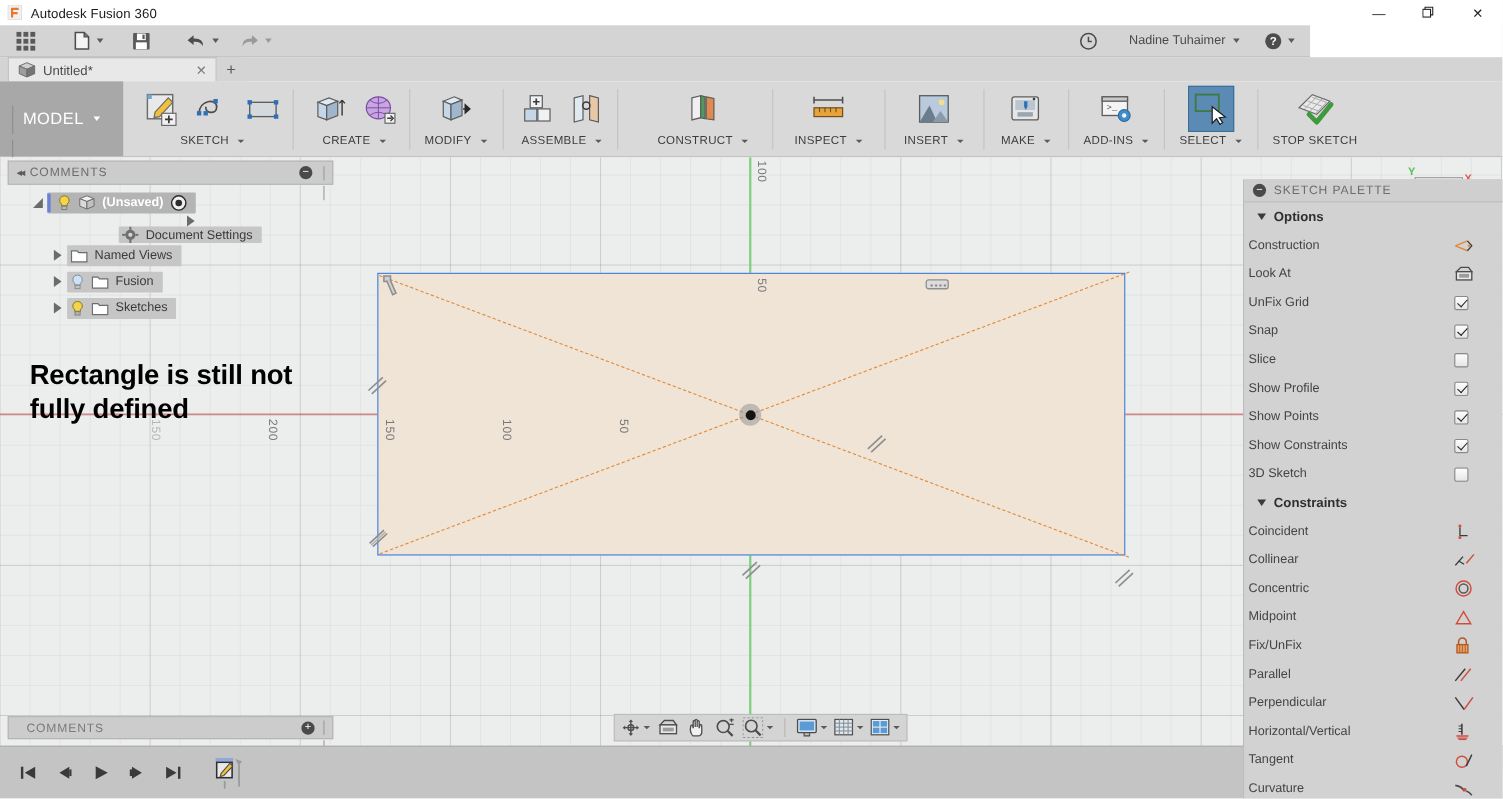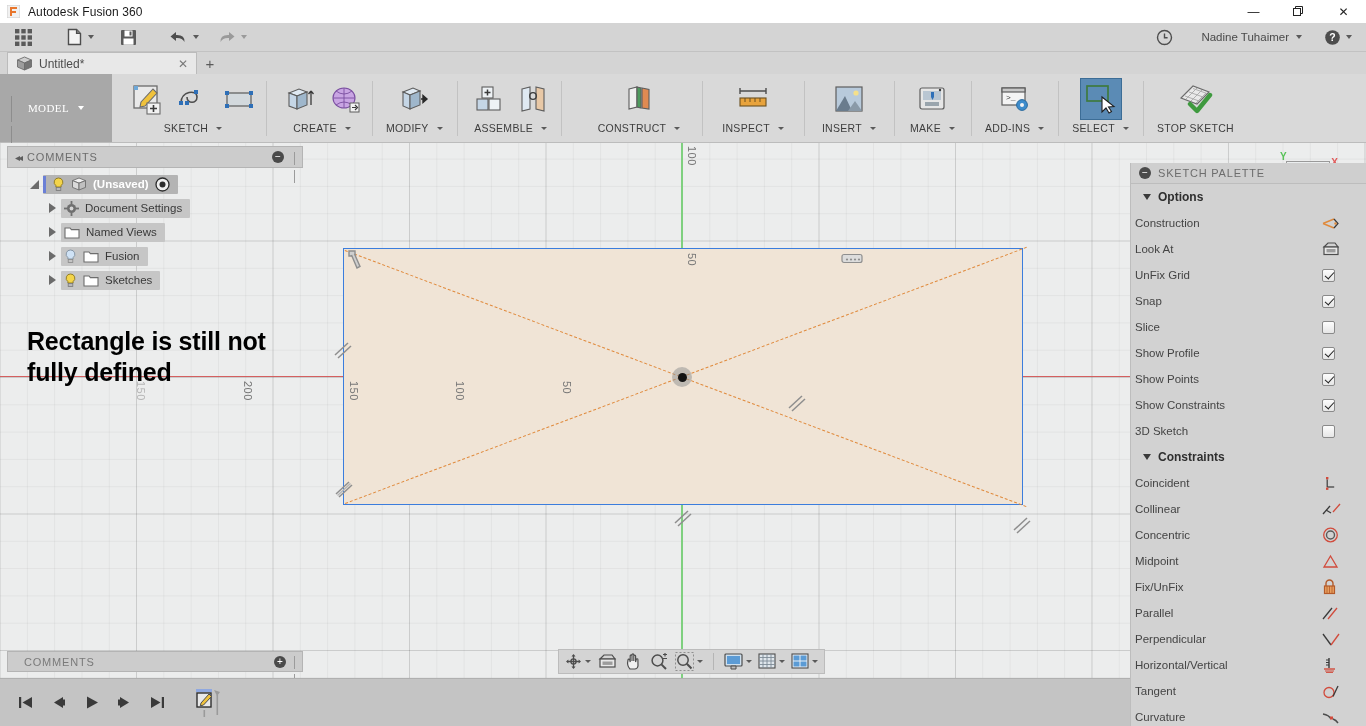--- a/index.html
+++ b/index.html
@@ -25,21 +25,21 @@
     font-size: 12px; color: #1b1b1b; letter-spacing: .1px;
   }
   .win-controls { position: absolute; right: 0; top: 0; height: 23px; display: flex; }
   .win-btn {
     width: 45px; height: 23px; display: flex; align-items: center; justify-content: center;
     color: #222; font-size: 12px; line-height: 1;
   }
 
   
   .qat {
-    position: absolute; top: 23px; left: 0; width: 1366px; height: 29px;
+    position: absolute; top: 23px; left: 0; width: 1191px; height: 29px;
     background: #d4d4d4; border-bottom: 1px solid #c2c2c2;
     display: flex; align-items: center;
   }
   .qat-item { display: flex; align-items: center; height: 29px; padding: 0 6px; cursor: default; }
   .caret { width: 0; height: 0; border-left: 3.5px solid transparent; border-right: 3.5px solid transparent;
            border-top: 4px solid #5a5a5a; margin-left: 5px; }
   .caret.sm { border-left-width: 3px; border-right-width: 3px; border-top-width: 3.5px; }
   .qat-spacer { flex: 1; }
   .user-name { font-size: 11.5px; color: #4a4a4a; padding: 0 2px; }
 
@@ -65,21 +65,21 @@
     position: absolute; top: 74px; left: 0; width: 1366px; height: 69px;
     background: #d9d9d9; border-bottom: 1px solid #bcbcbc;
     display: flex; align-items: stretch;
   }
   .ws-block {
     width: 112px; background: #a8a8a8; display: flex; align-items: center;
     justify-content: center; gap: 4px; position: relative;
   }
   .ws-grip { position: absolute; left: 11px; top: 22px; width: 5px; height: 26px; }
   .ws-grip i { display: inline-block; width: 1px; height: 26px; background: #8d8d8d; margin-right: 3px; }
-  .ws-label { font-size: 11px; color: #ffffff; letter-spacing: .4px; font-family: Liberation Serif, serif; }
+  .ws-label { font-size: 15px; color: #ffffff; letter-spacing: .4px; }
   .ribbon-group {
     display: flex; flex-direction: column; align-items: center;
     justify-content: flex-start; padding: 4px 6px 0 6px; position: relative;
   }
   .ribbon-group + .ribbon-group::before {
     content: ""; position: absolute; left: 0; top: 7px; bottom: 6px; width: 1px; background: #c2c2c2;
   }
   .rg-icons { display: flex; align-items: flex-start; gap: 4px; height: 42px; }
   .rg-btn {
     width: 42px; height: 42px; display: flex; align-items: center; justify-content: center;
@@ -698,21 +698,21 @@
         <span class="tree-label white">(Unsaved)</span>
         <span>
           <svg width="15" height="15" viewBox="0 0 15 15">
               <circle cx="7.5" cy="7.5" r="6.5" fill="#efefef" stroke="#2c2c2c" stroke-width="1.3"></circle>
               <circle cx="7.5" cy="7.5" r="3" fill="#2c2c2c"></circle>
             </svg>
         </span>
       </span>
     </div>
 
-    <div class="tree-row" style="padding-left:36px;">
+    <div class="tree-row" style="padding-left:36px;flex-direction:column;">
       <span class="expander">
           <span class="tri-right"></span>
         </span>
       <span class="tree-chip">
         <span>
           <svg width="15" height="15" viewBox="0 0 15 15">
             <circle cx="7.5" cy="7.5" r="4.6" fill="#6f6f6f"></circle>
             <circle cx="7.5" cy="7.5" r="1.9" fill="#d6d6d6"></circle>
             <g fill="#6f6f6f">
                 <rect x="6.6" y="0" width="1.8" height="3"></rect>

